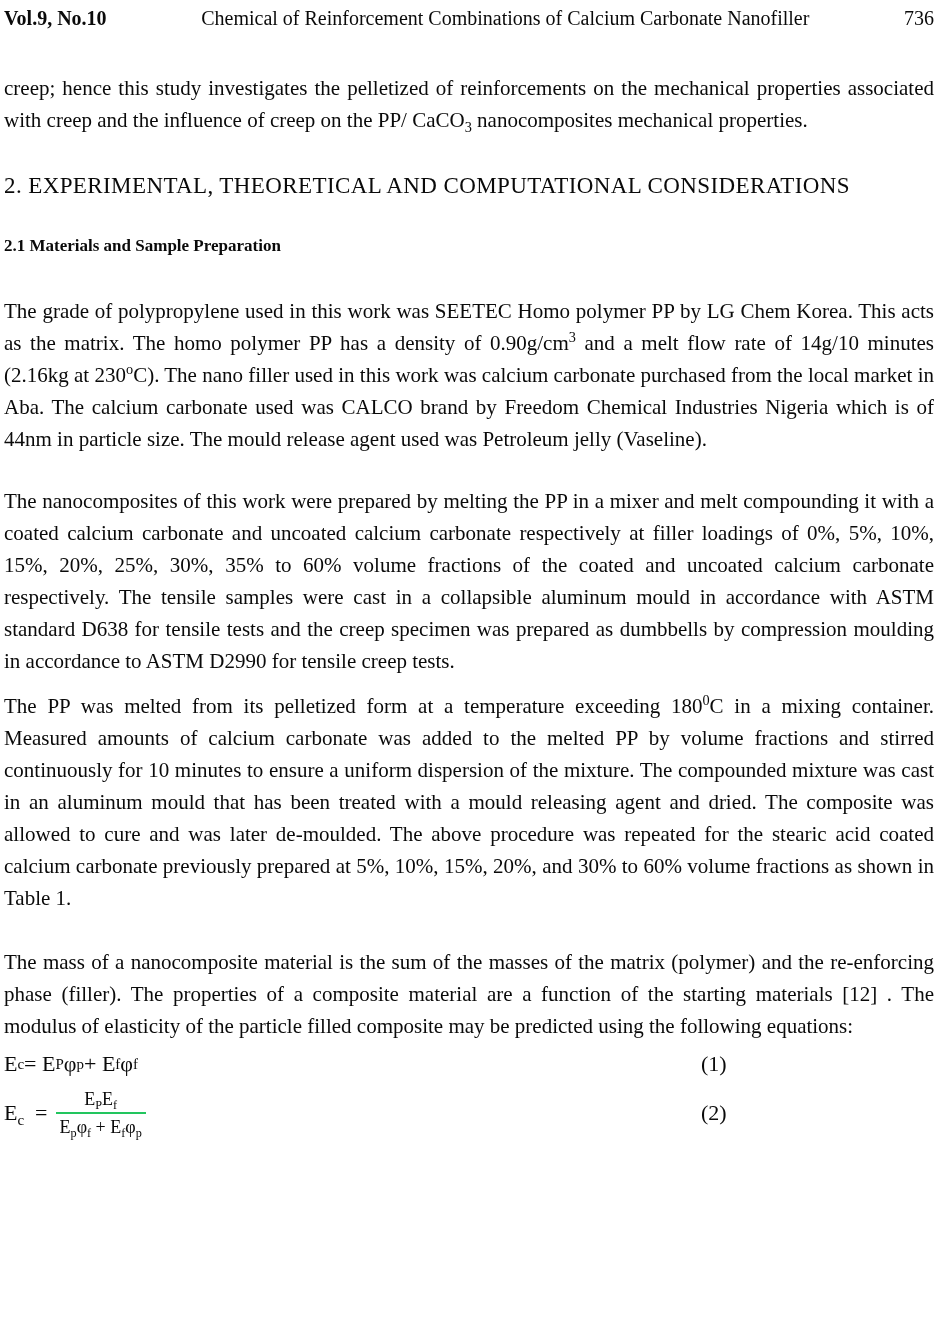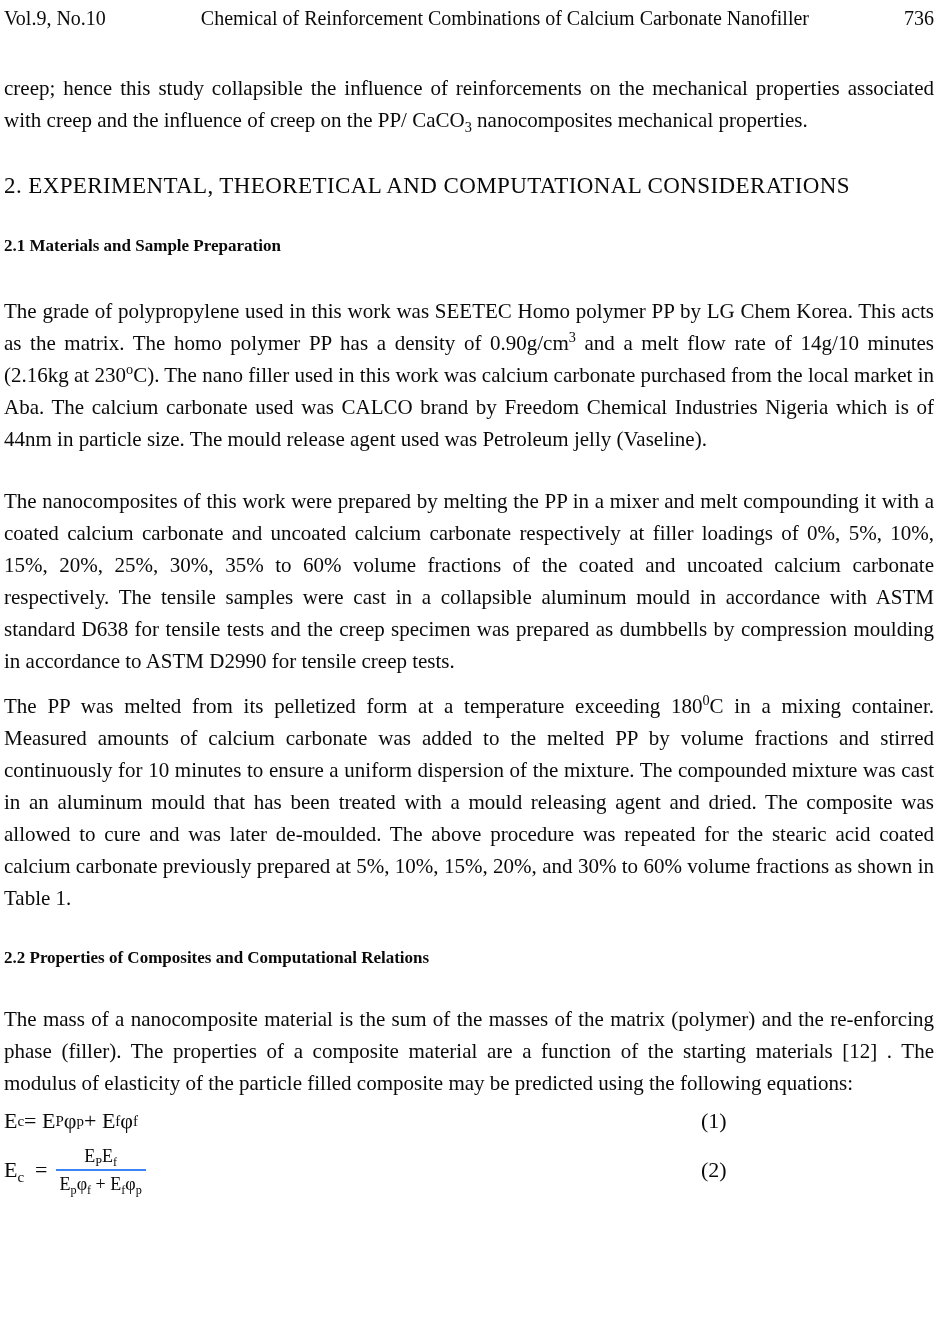--- a/index.html
+++ b/index.html
@@ -12,21 +12,21 @@
     background: #ffffff;
     color: #0a0a0a;
     font-family: "Liberation Serif", serif;
   }
   .page-header {
     display: flex;
     align-items: baseline;
     font-size: 20px;
     line-height: 24px;
   }
-  .header-left  { white-space: nowrap; }
+  .header-left  { white-space: nowrap; font-weight: bold; }
   .header-title { flex: 1; text-align: center; }
   .header-right { white-space: nowrap; text-align: right; }
 
   .body-text {
     margin: 0;
     font-size: 21px;
     line-height: 32px;
     text-align: justify;
   }
   .intro-para        { margin-top: 42px; }
@@ -72,52 +72,51 @@
   .fraction {
     display: inline-flex;
     flex-direction: column;
     align-items: stretch;
     font-size: 18px;
     line-height: 22px;
     vertical-align: middle;
   }
   .numerator {
     text-align: center;
-    border-bottom: 2px solid #3b82f6;
+    border-bottom: 2px solid #22c55e;
     padding: 0 14px 2px 14px;
   }
   .denominator {
     text-align: center;
     padding: 2px 4px 0 4px;
   }
 </style>
 </head>
 <body>
 
 <div class="page">
 
   <header class="page-header">
     <span class="header-left">Vol.9, No.10</span>
     <span class="header-title">Chemical of Reinforcement Combinations of Calcium Carbonate Nanofiller</span>
     <span class="header-right">736</span>
   </header>
 
-  <p class="body-text intro-para"><span>creep; hence this study collapsible the influence of reinforcements on the mechanical properties associated with creep and the influence of creep on the PP/ CaCO</span><sub>3</sub><span>  nanocomposites mechanical properties.</span></p>
+  <p class="body-text intro-para"><span>creep; hence this study investigates the pelletized of reinforcements on the mechanical properties associated with creep and the influence of creep on the PP/ CaCO</span><sub>3</sub><span>  nanocomposites mechanical properties.</span></p>
 
   <h1 class="section-heading">2. EXPERIMENTAL, THEORETICAL AND COMPUTATIONAL CONSIDERATIONS</h1>
 
   <h2 class="subsection-heading">2.1 Materials and Sample Preparation</h2>
 
   <p class="body-text materials-para"><span>The grade of polypropylene used in this work was SEETEC Homo polymer PP by LG Chem Korea. This acts as the matrix. The homo polymer PP has a density of 0.90g/cm</span><sup>3</sup><span> and a melt flow rate of 14g/10 minutes (2.16kg at 230</span><sup>o</sup><span>C). The nano filler used in this work was calcium carbonate purchased from the local market in Aba. The calcium carbonate used was CALCO brand by Freedom Chemical Industries Nigeria which is of 44nm in particle size. The mould release agent used was Petroleum jelly (Vaseline).</span></p>
 
   <p class="body-text nanocomposites-para">The nanocomposites of this work were prepared by melting the PP in a mixer and melt compounding it with a coated calcium carbonate and uncoated calcium carbonate respectively at filler loadings of 0%, 5%, 10%, 15%, 20%, 25%, 30%, 35% to 60% volume fractions of the coated and uncoated calcium carbonate respectively. The tensile samples were cast in a collapsible aluminum mould in accordance with ASTM standard D638 for tensile tests and the creep specimen was prepared as dumbbells by compression moulding in accordance to ASTM D2990 for tensile creep tests.</p>
 
   <p class="body-text melting-para"><span>The PP was melted from its pelletized form at a temperature exceeding 180</span><sup>0</sup><span>C in a mixing container. Measured amounts of calcium carbonate was added to the melted PP by volume fractions and stirred continuously for 10 minutes to ensure a uniform dispersion of the mixture. The compounded mixture was cast in an aluminum mould that has been treated with a mould releasing agent and dried. The composite was allowed to cure and was later de-moulded. The above procedure was repeated for the stearic acid coated calcium carbonate previously prepared at 5%, 10%, 15%, 20%, and 30% to 60% volume fractions as shown in Table 1.</span></p>
 
-  <h2 class="subsection-heading section-2-2">2.2 Properties of Composites and Computational Relations</h2>
 
   <p class="body-text mass-para">The mass of a nanocomposite material is the sum of the masses of the matrix (polymer) and the re-enforcing phase (filler). The properties of a composite material are a function of the starting materials [12] . The modulus of elasticity of the particle filled composite may be predicted using the following equations:</p>
 
   <div class="equation-row eq1-row">
     <span class="eq-expression">
         <span>E</span>
         <sub>c</sub>
         <span> = E</span>
         <sub>P</sub>
         <span>φ</span>

